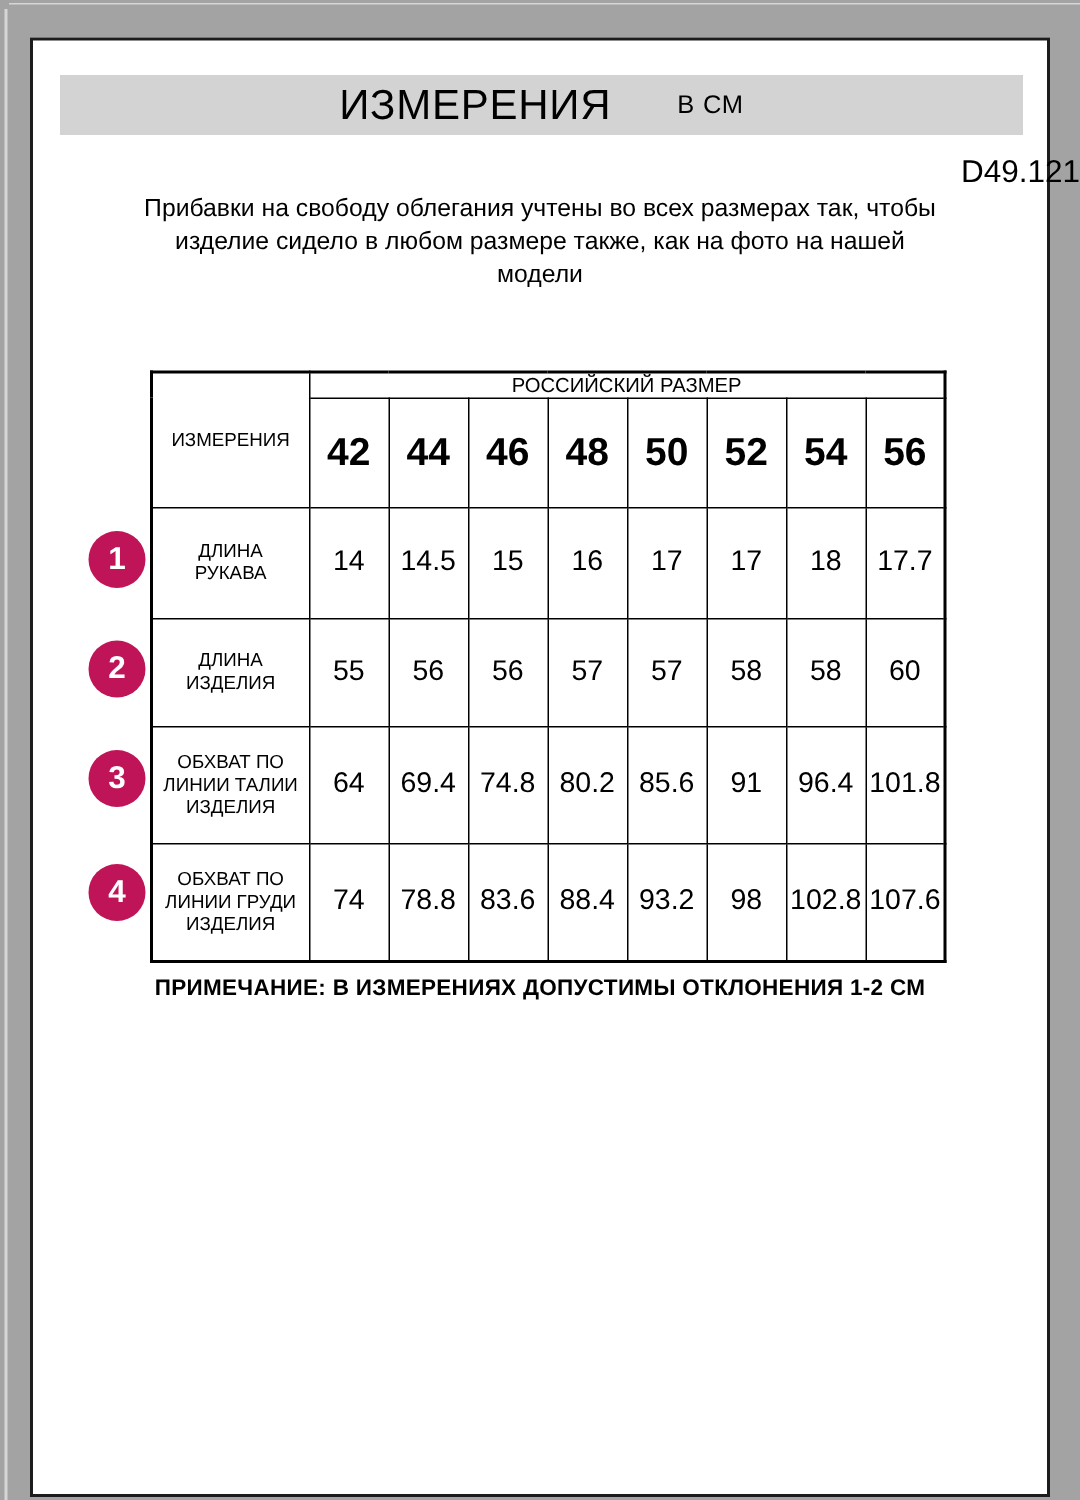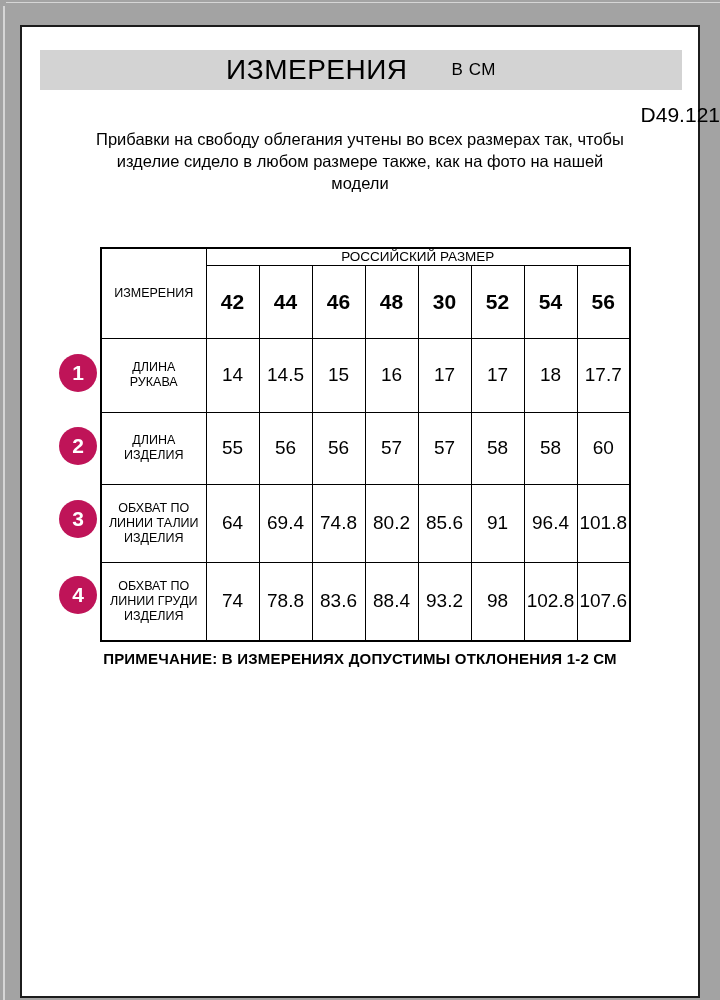--- a/index.html
+++ b/index.html
@@ -42,21 +42,21 @@
   col.c-label { width:105px; }
   col.c-size  { width:53px; }
   tr.r-span   { height:17px; }
   tr.r-sizes  { height:73px; }
   tr.r-d1 { height:74px; }
   tr.r-d2 { height:72px; }
   tr.r-d3 { height:74px; }
   tr.r-d4 { height:77px; }
   td.corner-h { font-size:12.5px; }
   td.span-h   { font-size:13.5px; padding:0; }
-  td.size-h   { font-size:21px; font-weight:700; }
+  td.size-h   { font-size:26px; font-weight:700; }
   td.row-label{ font-size:12.5px; line-height:15px; padding:16px 6px; }
   td.val      { font-size:19px; }
   .badge {
     position:absolute; width:38px; height:38px; border-radius:50%;
     background:#bf1458; color:#fff; font-size:21px; font-weight:700;
     display:flex; align-items:center; justify-content:center;
   }
   .badge.b1 { left:59px; top:354px; }
   .badge.b2 { left:59px; top:427px; }
   .badge.b3 { left:59px; top:500px; }
@@ -97,21 +97,21 @@
     <tbody>
       <tr class="r-span">
         <td class="corner-h" rowspan="2">ИЗМЕРЕНИЯ</td>
         <td class="span-h" colspan="8">РОССИЙСКИЙ РАЗМЕР</td>
       </tr>
       <tr class="r-sizes">
         <td class="size-h">42</td>
         <td class="size-h">44</td>
         <td class="size-h">46</td>
         <td class="size-h">48</td>
-        <td class="size-h">30</td>
+        <td class="size-h">50</td>
         <td class="size-h">52</td>
         <td class="size-h">54</td>
         <td class="size-h">56</td>
       </tr>
       <tr class="r-d1">
         <td class="row-label">ДЛИНА РУКАВА</td>
         <td class="val">14</td>
         <td class="val">14.5</td>
         <td class="val">15</td>
         <td class="val">16</td>

